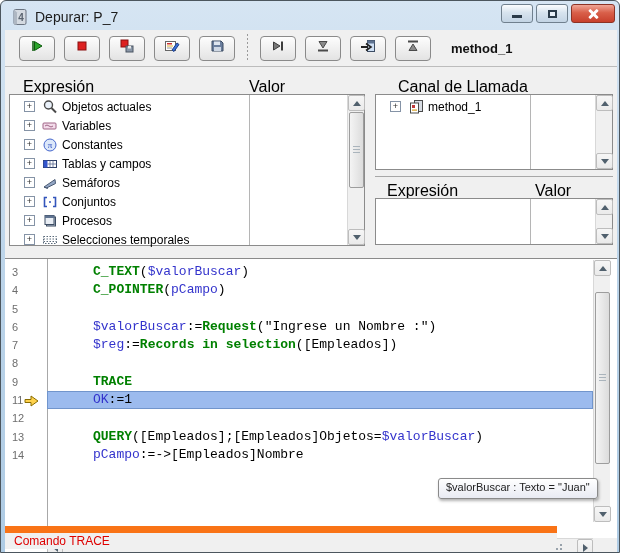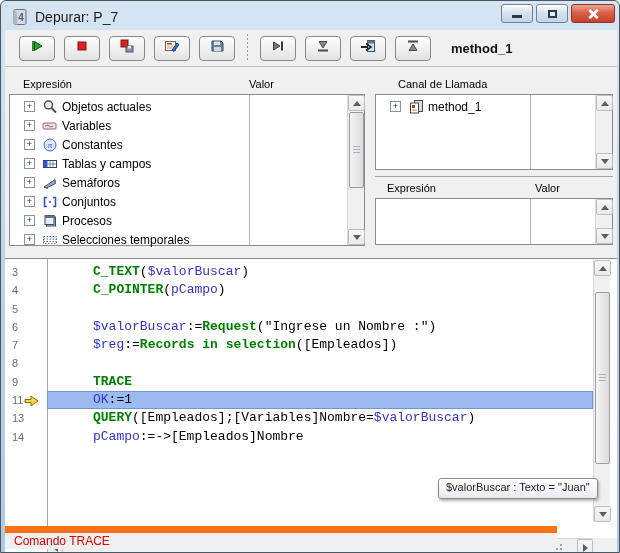--- a/index.html
+++ b/index.html
@@ -25,21 +25,21 @@
   .content { position:absolute; left:4px; top:29px; width:612px; height:519px; background:#f0f0f0; }
   
   .toolbar { position:absolute; left:0; top:0; width:612px; height:37px; display:flex; align-items:center; border-bottom:1px solid #bcbcbc; }
   .tb-group { display:flex; gap:9px; }
   .tb-group.g1 { margin-left:14px; }
   .tbtn { width:36px; height:25px; border:1px solid #8a8a8a; border-radius:4px;
     background:linear-gradient(180deg,#fdfdfd,#e3e3e3); display:flex; align-items:center; justify-content:center; }
   .tb-sep { width:1px; height:28px; margin:0 12px; background-image:linear-gradient(#9a9a9a 50%, transparent 50%); background-size:1px 4px; }
   .method-label { margin-left:20px; font-size:13px; font-weight:bold; color:#111; }
   
-  .col-label { position:absolute; font-size:11px; color:#000; }
+  .col-label { position:absolute; font-size:16px; color:#000; }
   
   .listbox { position:absolute; background:#fff; border:1px solid #8b8b8b; }
   .col-line { position:absolute; top:0; bottom:0; width:1px; background:#b5b5b5; }
   .tree { position:absolute; left:0; top:2px; right:18px; }
   .tree-row { display:flex; align-items:center; height:19px; padding-left:14px; }
   .expander { width:11px; height:11px; border:1px solid #8593a6; background:#fff; font-size:9px; line-height:9px;
     text-align:center; color:#333; flex:none; }
   .tree-icon { width:16px; height:16px; margin:0 4px 0 7px; flex:none; }
   .tree-label { font-size:12px; color:#000; white-space:nowrap; }
   
@@ -336,22 +336,26 @@
             <span class="ln">9</span>
             <span class="code-text"><span class="seg-cmd">TRACE</span></span>
           </div>
           <div class="code-row current">
             <span class="ln">11<span class="exec-arrow"><svg width="15" height="12">
                   <path d="M1 4.5 h6 v-3.5 l7 5 -7 5 v-3.5 h-6 Z" fill="#ffd24d" stroke="#8a6d00"></path>
                 </svg></span></span>
             <span class="code-text"><span class="seg-var">OK</span><span class="seg-plain">:=1</span></span>
           </div>
           <div class="code-row">
+            <span class="ln">12</span>
+            <span class="code-text"></span>
+          </div>
+          <div class="code-row">
             <span class="ln">13</span>
-            <span class="code-text"><span class="seg-cmd">QUERY</span><span class="seg-plain">([Empleados];[Variables]Nombre=</span><span class="seg-var">$valorBuscar</span><span class="seg-plain">)</span></span>
+            <span class="code-text"><span class="seg-cmd">QUERY</span><span class="seg-plain">([Empleados];[Empleados]Objetos=</span><span class="seg-var">$valorBuscar</span><span class="seg-plain">)</span></span>
           </div>
           <div class="code-row">
             <span class="ln">14</span>
             <span class="code-text"><span class="seg-var">pCampo</span><span class="seg-plain">:=-&gt;[Empleados]Nombre</span></span>
           </div>
         </div>
       <div class="vsb" style="left:588px;top:1px;height:262px;">
         <div class="sb-btn" style="top:0;">
             <span class="tri up"></span>
           </div>

